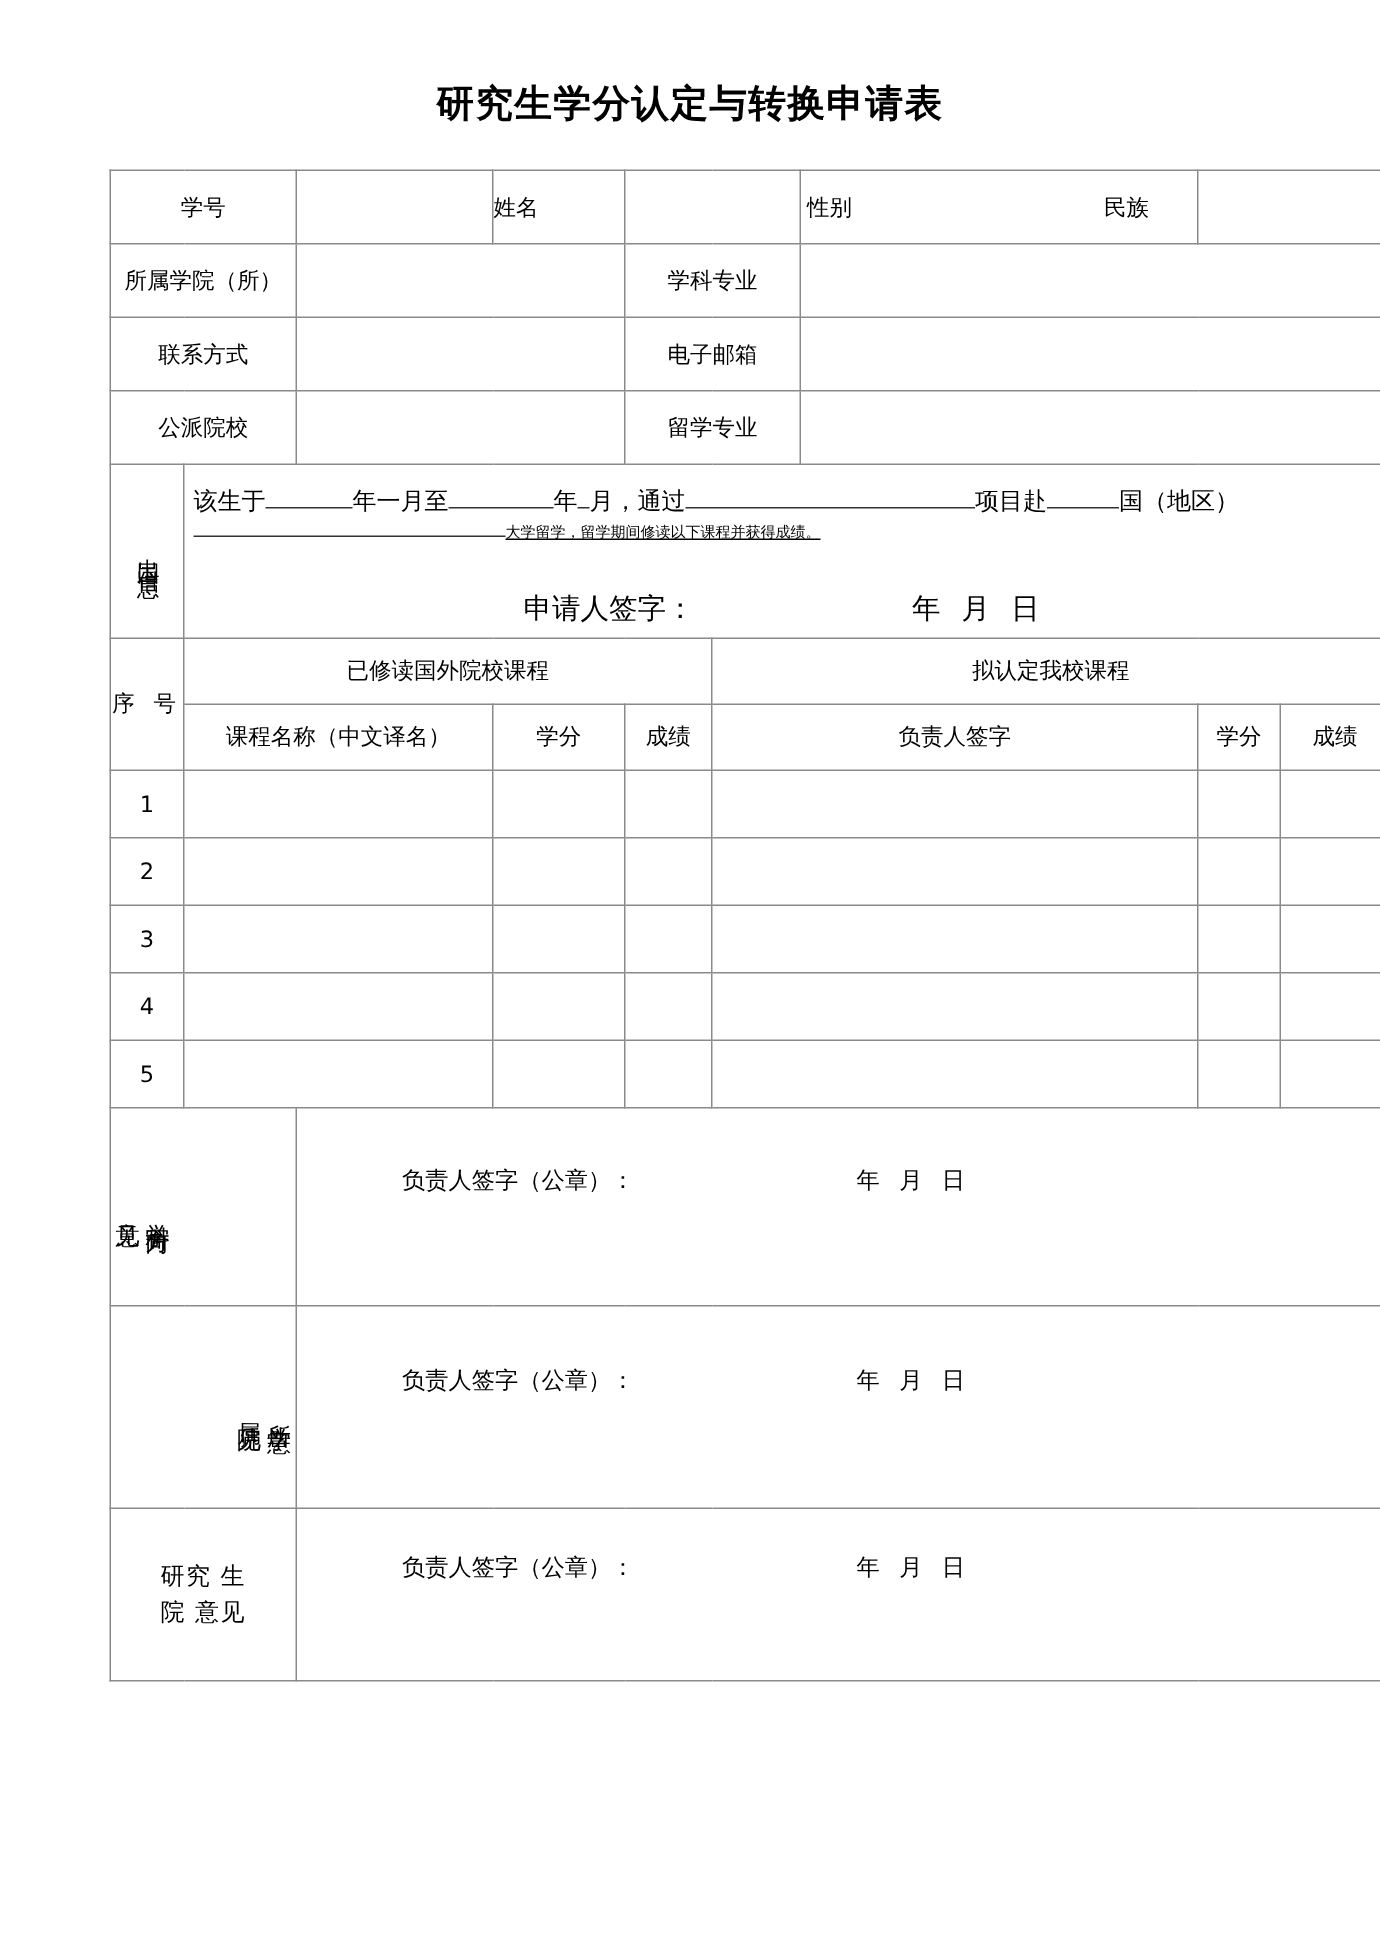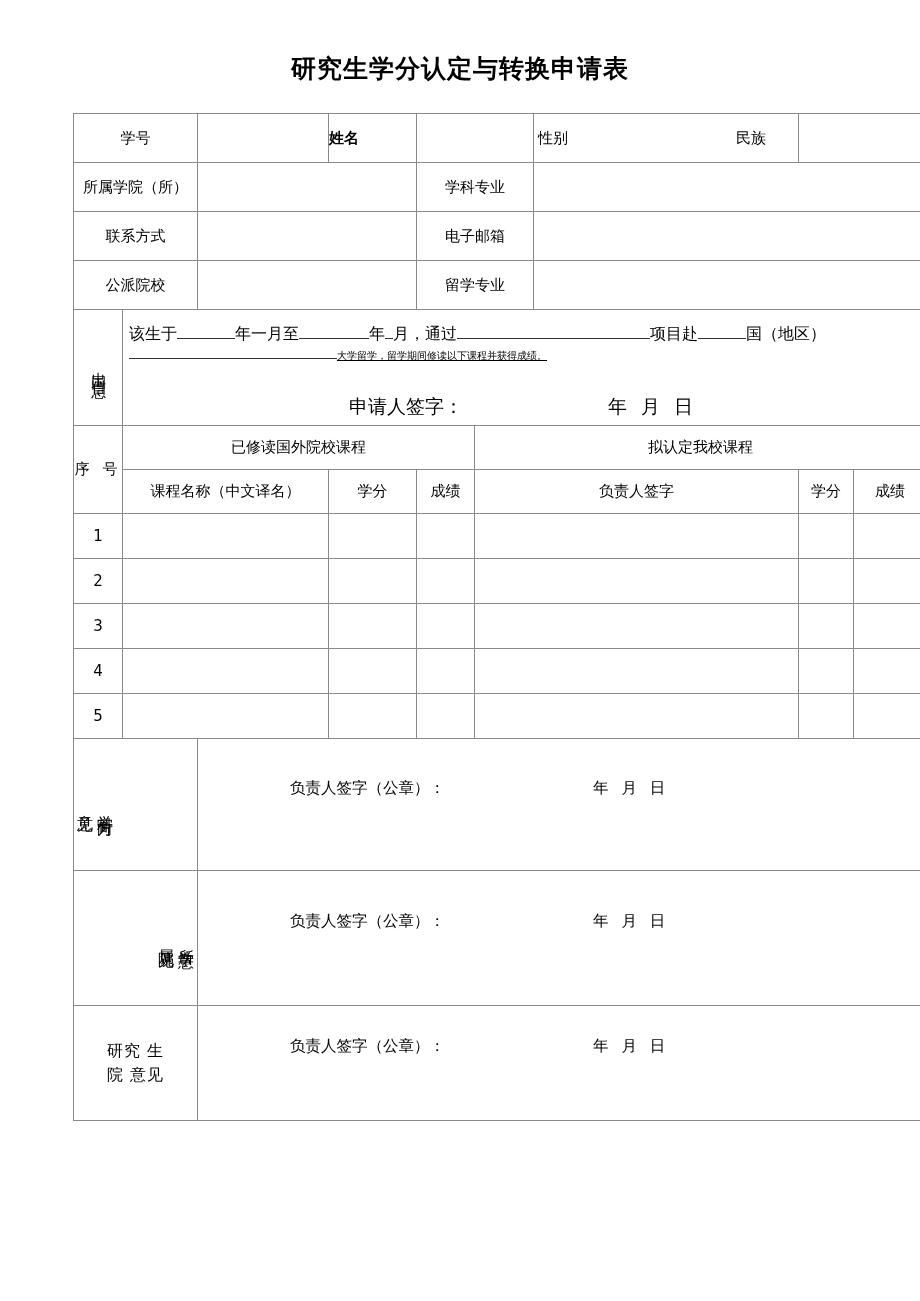--- a/index.html
+++ b/index.html
@@ -44,21 +44,21 @@
   }
   table.form td {
     border: 1px solid #8a8a8a;
     padding: 0;
     vertical-align: middle;
     font-size: 15px;
     line-height: 1.35;
   }
   .c { text-align: center; }
   .l { text-align: left; }
-  .pad-l { padding-left: 4px; font-weight: bold; }
+  .pad-l { padding-left: 4px; }
 
   
   .h-info    { height: 49px; }
   .h-out     { height: 116px; }
   .h-grp     { height: 44px; }
   .h-sub     { height: 44px; }
   .h-row     { height: 45px; }
   .h-sign1   { height: 132px; }
   .h-sign2   { height: 135px; }
   .h-sign3   { height: 115px; }
@@ -143,21 +143,21 @@
     position: relative;
   }
   .sig-foot {
     position: absolute;
     left: 0;
     bottom: 6px;
     width: 100%;
     font-size: 15.5px;
     white-space: nowrap;
   }
-  .sig-foot .sf-label { margin-left: 92px; }
+  .sig-foot .sf-label { margin-left: 70px; font-family: Liberation Mono, monospace; }
   .sig-foot .sf-date  { margin-left: 148px; letter-spacing: 4px; }
 
   .grp-head { font-size: 15.5px; }
   .sub-head { font-size: 15px; }
   .seq-head { font-size: 15px; letter-spacing: 4px; }
   .rownum { font-size: 15px; }
 </style>
 </head>
 <body>
 

